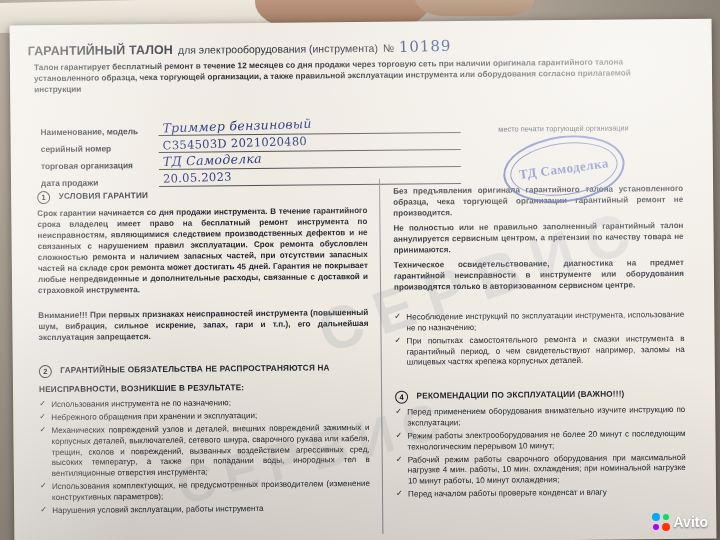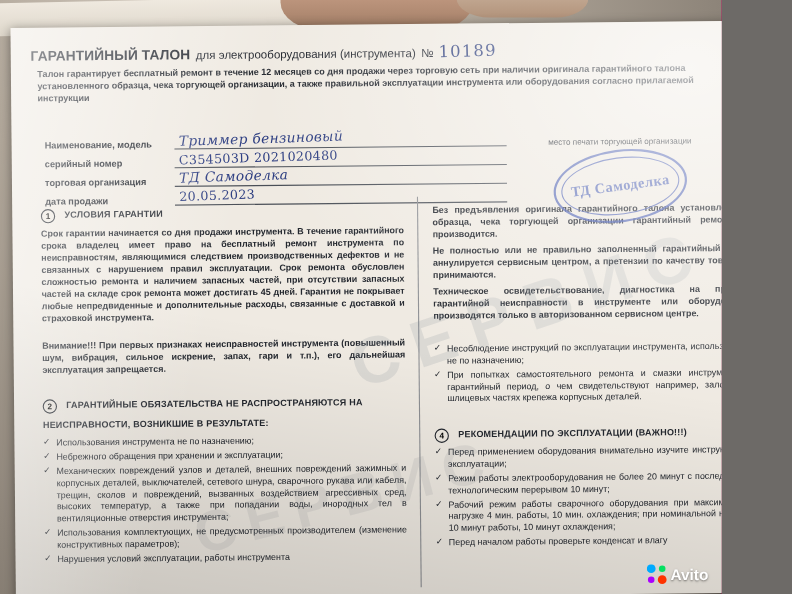--- a/index.html
+++ b/index.html
@@ -2,25 +2,25 @@
 <html><head>
 <meta charset="utf-8">
 <style>
   html, body {
     margin: 0;
     padding: 0;
     background: #6d6a67;
   }
   #shot {
     position: relative;
-    width: 656px;
+    width: 720px;
     height: 540px;
     overflow: hidden;
     font-family: "Liberation Sans", sans-serif;
-    background: #be185d;
+    background: #3b82f6;
   }
   
   .backdrop {
     position: absolute;
     inset: 0;
     background:
       radial-gradient(ellipse at 30% -10%, #d8cfc4 0%, #b3a99c 35%, #8e857a 70%, #6f675e 100%);
   }
   .hand {
     position: absolute;

